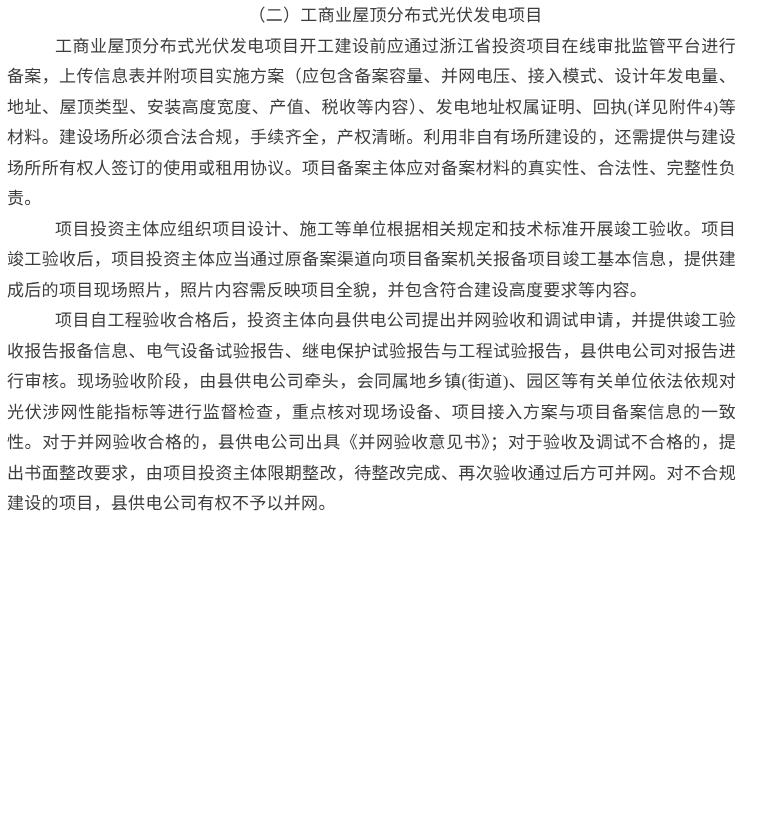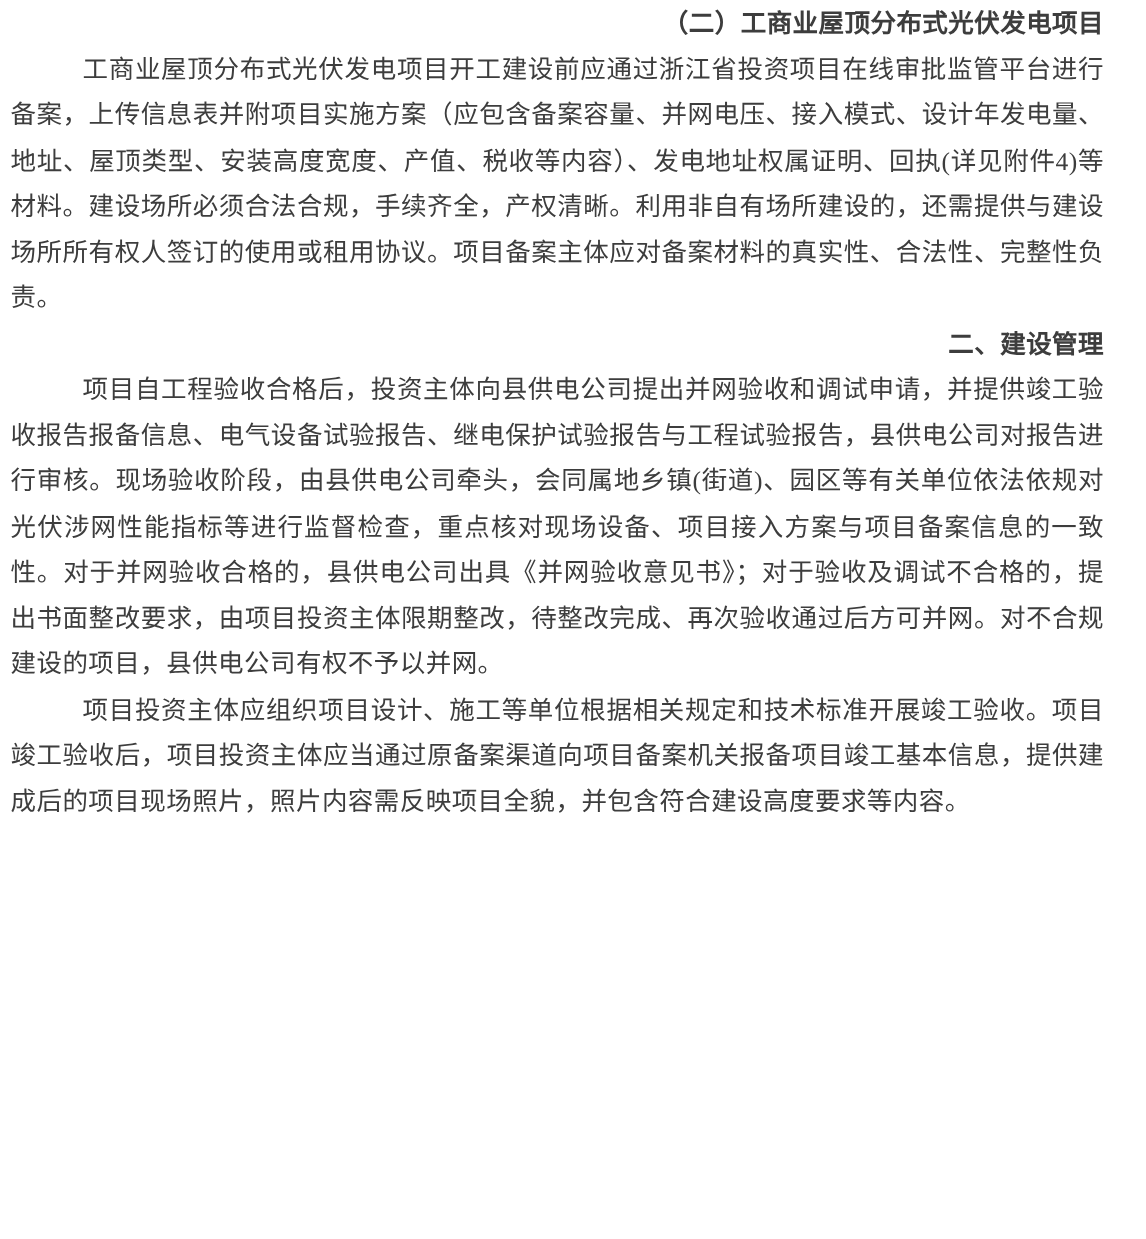--- a/index.html
+++ b/index.html
@@ -23,30 +23,29 @@
   .doc-page p,
   .doc-page h3 {
     margin: 0;
     padding: 0;
     font-size: 17px;
     line-height: 30.5px;
     text-indent: 48px;
     letter-spacing: 0.3px;
   }
   .doc-page h3 {
-    font-weight: bold;
-    text-align: right;
+    font-weight: normal;
+    text-align: center;
   }
   .doc-page p {
     font-weight: normal;
     font-family: Liberation Serif, serif;
   }
 </style>
 </head>
 <body>
 
 <div class="doc-page">
   <h3>（二）工商业屋顶分布式光伏发电项目</h3>
   <p>工商业屋顶分布式光伏发电项目开工建设前应通过浙江省投资项目在线审批监管平台进行备案，上传信息表并附项目实施方案（应包含备案容量、并网电压、接入模式、设计年发电量、地址、屋顶类型、安装高度宽度、产值、税收等内容）、发电地址权属证明、回执(详见附件4)等材料。建设场所必须合法合规，手续齐全，产权清晰。利用非自有场所建设的，还需提供与建设场所所有权人签订的使用或租用协议。项目备案主体应对备案材料的真实性、合法性、完整性负责。</p>
-  <h3>二、建设管理</h3>
+  <p>项目投资主体应组织项目设计、施工等单位根据相关规定和技术标准开展竣工验收。项目竣工验收后，项目投资主体应当通过原备案渠道向项目备案机关报备项目竣工基本信息，提供建成后的项目现场照片，照片内容需反映项目全貌，并包含符合建设高度要求等内容。</p>
   <p>项目自工程验收合格后，投资主体向县供电公司提出并网验收和调试申请，并提供竣工验收报告报备信息、电气设备试验报告、继电保护试验报告与工程试验报告，县供电公司对报告进行审核。现场验收阶段，由县供电公司牵头，会同属地乡镇(街道)、园区等有关单位依法依规对光伏涉网性能指标等进行监督检查，重点核对现场设备、项目接入方案与项目备案信息的一致性。对于并网验收合格的，县供电公司出具《并网验收意见书》；对于验收及调试不合格的，提出书面整改要求，由项目投资主体限期整改，待整改完成、再次验收通过后方可并网。对不合规建设的项目，县供电公司有权不予以并网。</p>
-  <p>项目投资主体应组织项目设计、施工等单位根据相关规定和技术标准开展竣工验收。项目竣工验收后，项目投资主体应当通过原备案渠道向项目备案机关报备项目竣工基本信息，提供建成后的项目现场照片，照片内容需反映项目全貌，并包含符合建设高度要求等内容。</p>
 </div>
 
 </body></html>

